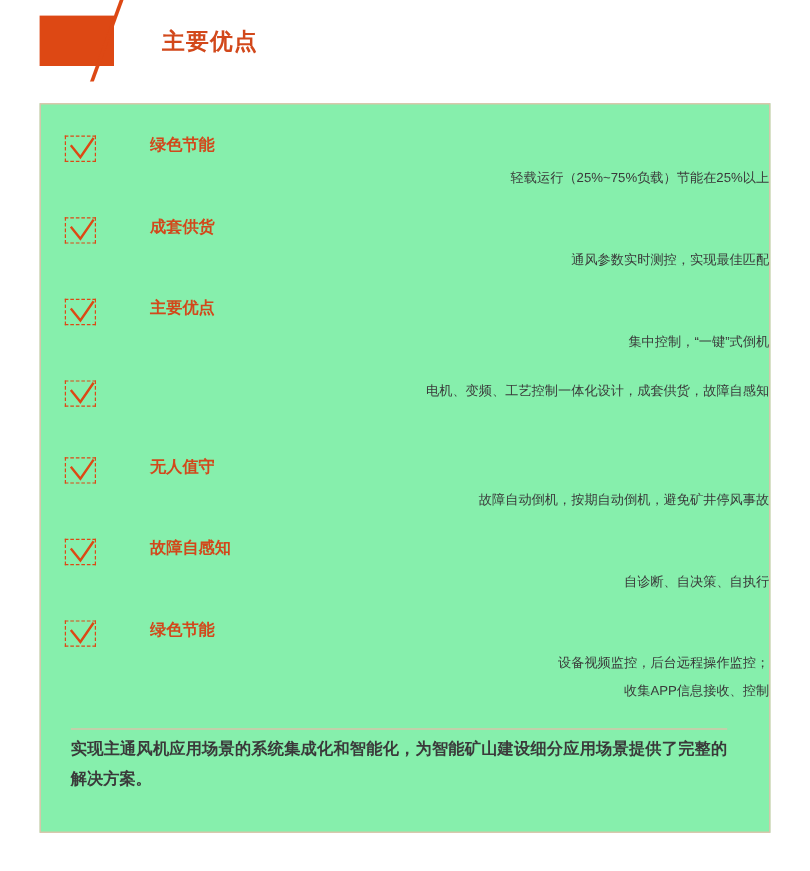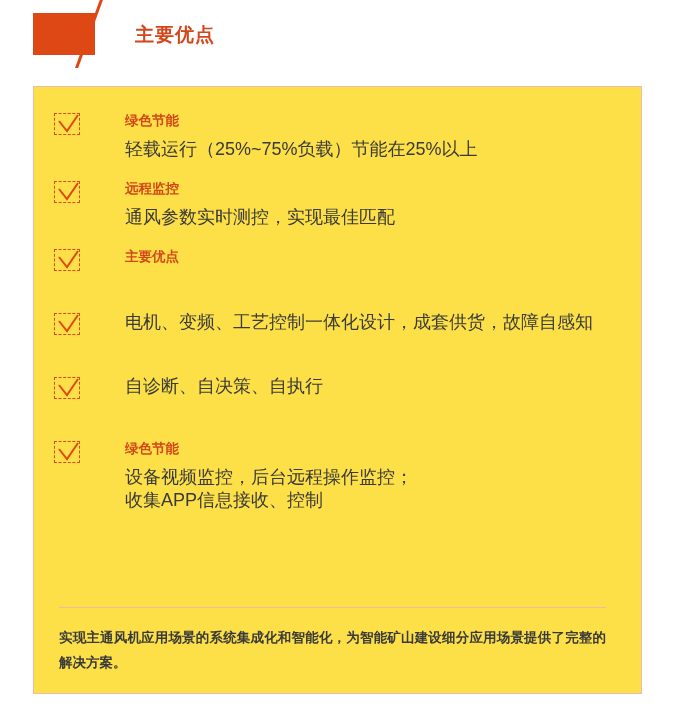--- a/index.html
+++ b/index.html
@@ -65,21 +65,21 @@
 
   
   .card {
     position: absolute;
     left: 33px;
     top: 86px;
     width: 609px;
     height: 608px;
     box-sizing: border-box;
     border: 1px solid #e8bda9;
-    background: #fde047;
+    background: #86efac;
   }
 
   .list {
     position: absolute;
     left: 0;
     top: 24px;
     width: 100%;
   }
 
   .item {
@@ -111,34 +111,35 @@
 
   .item-title {
     font-size: 13.5px;
     font-weight: bold;
     color: #d2481b;
     line-height: 20px;
     margin: 0 0 7px 0;
     padding-left: 39px;
   }
   .item-desc {
-    font-size: 18px;
+    font-size: 11px;
     color: #3a3a3a;
     line-height: 23px;
     padding-left: 39px;
     white-space: pre-line;
+    text-align: right;
   }
 
   .summary {
     position: absolute;
     left: 25px;
     right: 35px;
     top: 520px;
     border-top: 1px solid #e8bda9;
-    padding-top: 17px;
+    padding-top: 3px;
     font-size: 13.5px;
     font-weight: bold;
     color: #3a3a3a;
     line-height: 25px;
     text-align: justify;
   }
 </style>
 </head>
 <body>
 
@@ -163,49 +164,60 @@
         <div class="item-title">绿色节能</div>
         <div class="item-desc">轻载运行（25%~75%负载）节能在25%以上</div>
       </div>
 
       <div class="item">
         <div class="check-box">
           <svg class="check-mark" viewBox="0 0 26 22">
             <path d="M4 7 L12 17 L23 1" fill="none" stroke="#dd4814" stroke-width="2"></path>
           </svg>
         </div>
-        <div class="item-title">远程监控</div>
+        <div class="item-title">成套供货</div>
         <div class="item-desc">通风参数实时测控，实现最佳匹配</div>
       </div>
 
       <div class="item">
         <div class="check-box">
           <svg class="check-mark" viewBox="0 0 26 22">
             <path d="M4 7 L12 17 L23 1" fill="none" stroke="#dd4814" stroke-width="2"></path>
           </svg>
         </div>
         <div class="item-title">主要优点</div>
+        <div class="item-desc">集中控制，“一键”式倒机</div>
       </div>
 
       <div class="item">
         <div class="check-box">
           <svg class="check-mark" viewBox="0 0 26 22">
             <path d="M4 7 L12 17 L23 1" fill="none" stroke="#dd4814" stroke-width="2"></path>
           </svg>
         </div>
         <div class="item-desc">电机、变频、工艺控制一体化设计，成套供货，故障自感知</div>
       </div>
 
-
-      <div class="item">
-        <div class="check-box">
-          <svg class="check-mark" viewBox="0 0 26 22">
-            <path d="M4 7 L12 17 L23 1" fill="none" stroke="#dd4814" stroke-width="2"></path>
-          </svg>
-        </div>
+      <div class="item">
+        <div class="check-box">
+          <svg class="check-mark" viewBox="0 0 26 22">
+            <path d="M4 7 L12 17 L23 1" fill="none" stroke="#dd4814" stroke-width="2"></path>
+          </svg>
+        </div>
+        <div class="item-title">无人值守</div>
+        <div class="item-desc">故障自动倒机，按期自动倒机，避免矿井停风事故</div>
+      </div>
+
+      <div class="item">
+        <div class="check-box">
+          <svg class="check-mark" viewBox="0 0 26 22">
+            <path d="M4 7 L12 17 L23 1" fill="none" stroke="#dd4814" stroke-width="2"></path>
+          </svg>
+        </div>
+        <div class="item-title">故障自感知</div>
         <div class="item-desc">自诊断、自决策、自执行</div>
       </div>
 
       <div class="item">
         <div class="check-box">
           <svg class="check-mark" viewBox="0 0 26 22">
             <path d="M4 7 L12 17 L23 1" fill="none" stroke="#dd4814" stroke-width="2"></path>
           </svg>
         </div>
         <div class="item-title">绿色节能</div>

